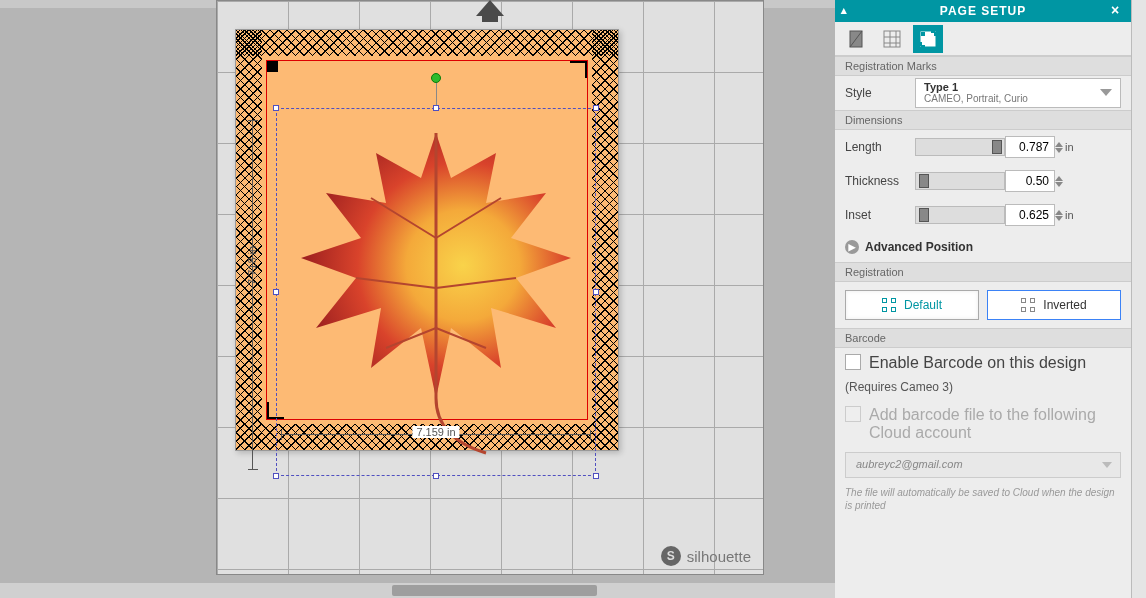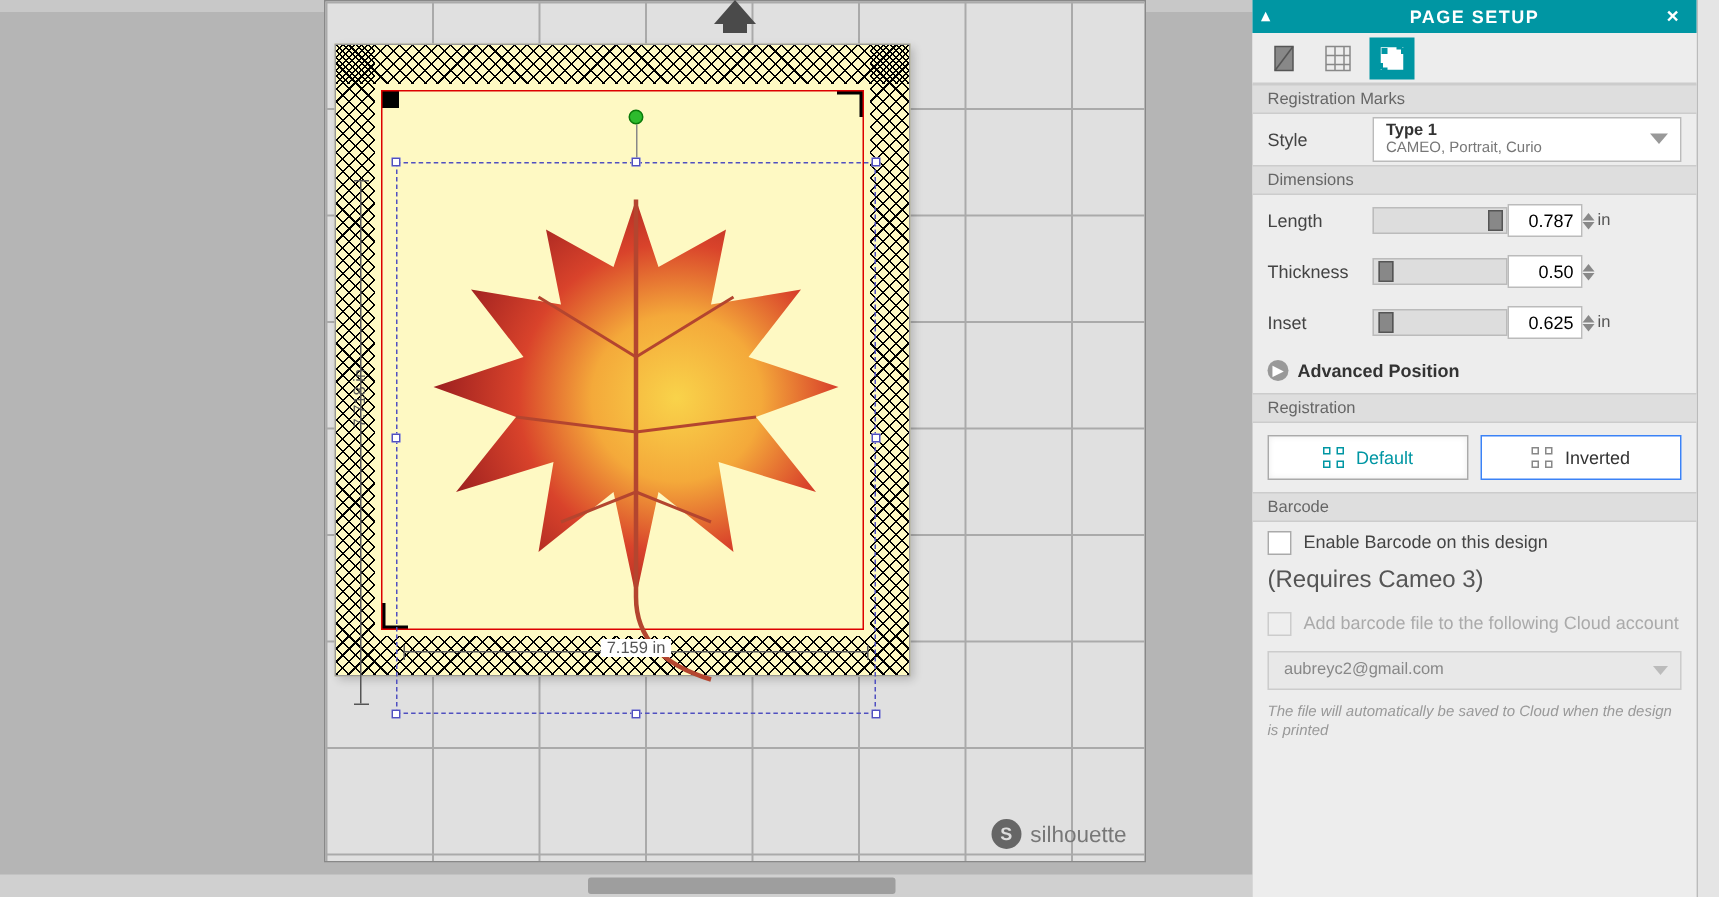--- a/index.html
+++ b/index.html
@@ -6,21 +6,21 @@
 html,body{width:1146px;height:598px;overflow:hidden;background:#b5b5b5;}
 .app{position:relative;width:1146px;height:598px;}
 
 
 .canvas-wrap{position:absolute;left:0;top:0;width:835px;height:598px;background:#b5b5b5;}
 .ruler-h{position:absolute;left:0;top:0;width:835px;height:8px;background:#c8c8c8;}
 .mat{position:absolute;left:216px;top:0;width:548px;height:575px;background:#e0e0e0;border:1px solid #888;}
 .mat-grid{position:absolute;inset:0;background-image:linear-gradient(to right,#aaa 1px,transparent 1px),linear-gradient(to bottom,#aaa 1px,transparent 1px);background-size:71px 71px;}
 .feed-arrow{position:absolute;left:50%;top:-1px;transform:translateX(-50%);width:0;height:0;border-left:14px solid transparent;border-right:14px solid transparent;border-bottom:16px solid #4a4a4a;}
 .feed-arrow-stem{position:absolute;left:50%;top:14px;transform:translateX(-50%);width:16px;height:7px;background:#4a4a4a;}
-.page{position:absolute;left:6px;top:28px;width:384px;height:422px;background:#fef9c3;border:1px solid #999;box-shadow:2px 2px 6px rgba(0,0,0,0.2);}
+.page{position:absolute;left:18px;top:28px;width:384px;height:422px;background:#fdba74;border:1px solid #999;box-shadow:2px 2px 6px rgba(0,0,0,0.2);}
 .hatch{position:absolute;background-image:repeating-linear-gradient(45deg,#000 0,#000 1px,transparent 1px,transparent 6px),repeating-linear-gradient(-45deg,#000 0,#000 1px,transparent 1px,transparent 6px);}
 .h-top{left:0;top:0;width:100%;height:26px;}
 .h-bot{left:0;bottom:0;width:100%;height:26px;}
 .h-left{left:0;top:0;width:26px;height:100%;}
 .h-right{right:0;top:0;width:26px;height:100%;}
 .reg-l{position:absolute;border:3px solid #000;}
 .reg-tr{right:30px;top:30px;width:18px;height:18px;border-left:none;border-bottom:none;}
 .reg-bl{left:30px;bottom:30px;width:18px;height:18px;border-right:none;border-top:none;}
 .reg-sq{position:absolute;left:30px;top:30px;width:12px;height:12px;background:#000;}
 .sel{position:absolute;left:40px;top:78px;width:320px;height:368px;border:1px dashed #5050c0;}
@@ -74,24 +74,24 @@
 .restore{margin:2px 10px 8px;height:28px;border:1px solid #bbb;background:#fdfdfd;display:flex;align-items:center;justify-content:center;font-size:12px;color:#444;cursor:pointer;}
 .orient{display:flex;gap:8px;padding:8px 10px;}
 .orient-btn{flex:1;height:30px;border:1px solid #3b82f6;background:#fff;display:flex;align-items:center;justify-content:center;gap:8px;font-size:12px;cursor:pointer;}
 .orient-btn.active{color:#0096a3;font-weight:normal;border:1px solid #aaa;box-shadow:inset 0 0 4px rgba(0,0,0,0.08);}
 .orient-ic{width:14px;height:14px;position:relative;}
 .orient-ic span{position:absolute;width:5px;height:5px;border:1px solid currentColor;}
 .oi-tl{left:0;top:0;border-right:none;border-bottom:none;}
 .oi-tr{right:0;top:0;border-left:none;border-bottom:none;}
 .oi-bl{left:0;bottom:0;border-right:none;border-top:none;}
 .oi-br{right:0;bottom:0;border-left:none;border-top:none;}
-.chk-row{display:flex;align-items:flex-start;gap:8px;padding:6px 10px;font-size:12px;color:#444;}
+.chk-row{display:flex;align-items:flex-start;gap:8px;padding:6px 10px;font-size:16px;color:#444;}
 .chk{width:16px;height:16px;border:1px solid #aaa;background:#fff;flex-shrink:0;cursor:pointer;}
-.req{padding:2px 10px 6px;font-size:16px;color:#555;}
-.acct{margin:4px 10px;height:26px;border:1px solid #ccc;background:#e8e8e8;position:relative;padding:5px 24px 5px 10px;font-size:11px;color:#888;}
+.req{padding:2px 10px 6px;font-size:12px;color:#555;}
+.acct{margin:4px 10px;height:26px;border:1px solid #ccc;background:#e8e8e8;position:relative;padding:5px 24px 5px 10px;font-size:11px;color:#888;font-style:italic;}
 .acct .caret{position:absolute;right:8px;top:9px;width:0;height:0;border-left:5px solid transparent;border-right:5px solid transparent;border-top:6px solid #bbb;}
 .note{padding:4px 10px 10px;font-size:10px;color:#999;line-height:1.3;font-style:italic;}
 .vtab{position:absolute;right:0;top:0;width:15px;height:598px;background:#e5e5e5;border-left:1px solid #bbb;}
 </style>
 </head>
 <body>
 
 <div class="app">
 
   <div class="canvas-wrap">

